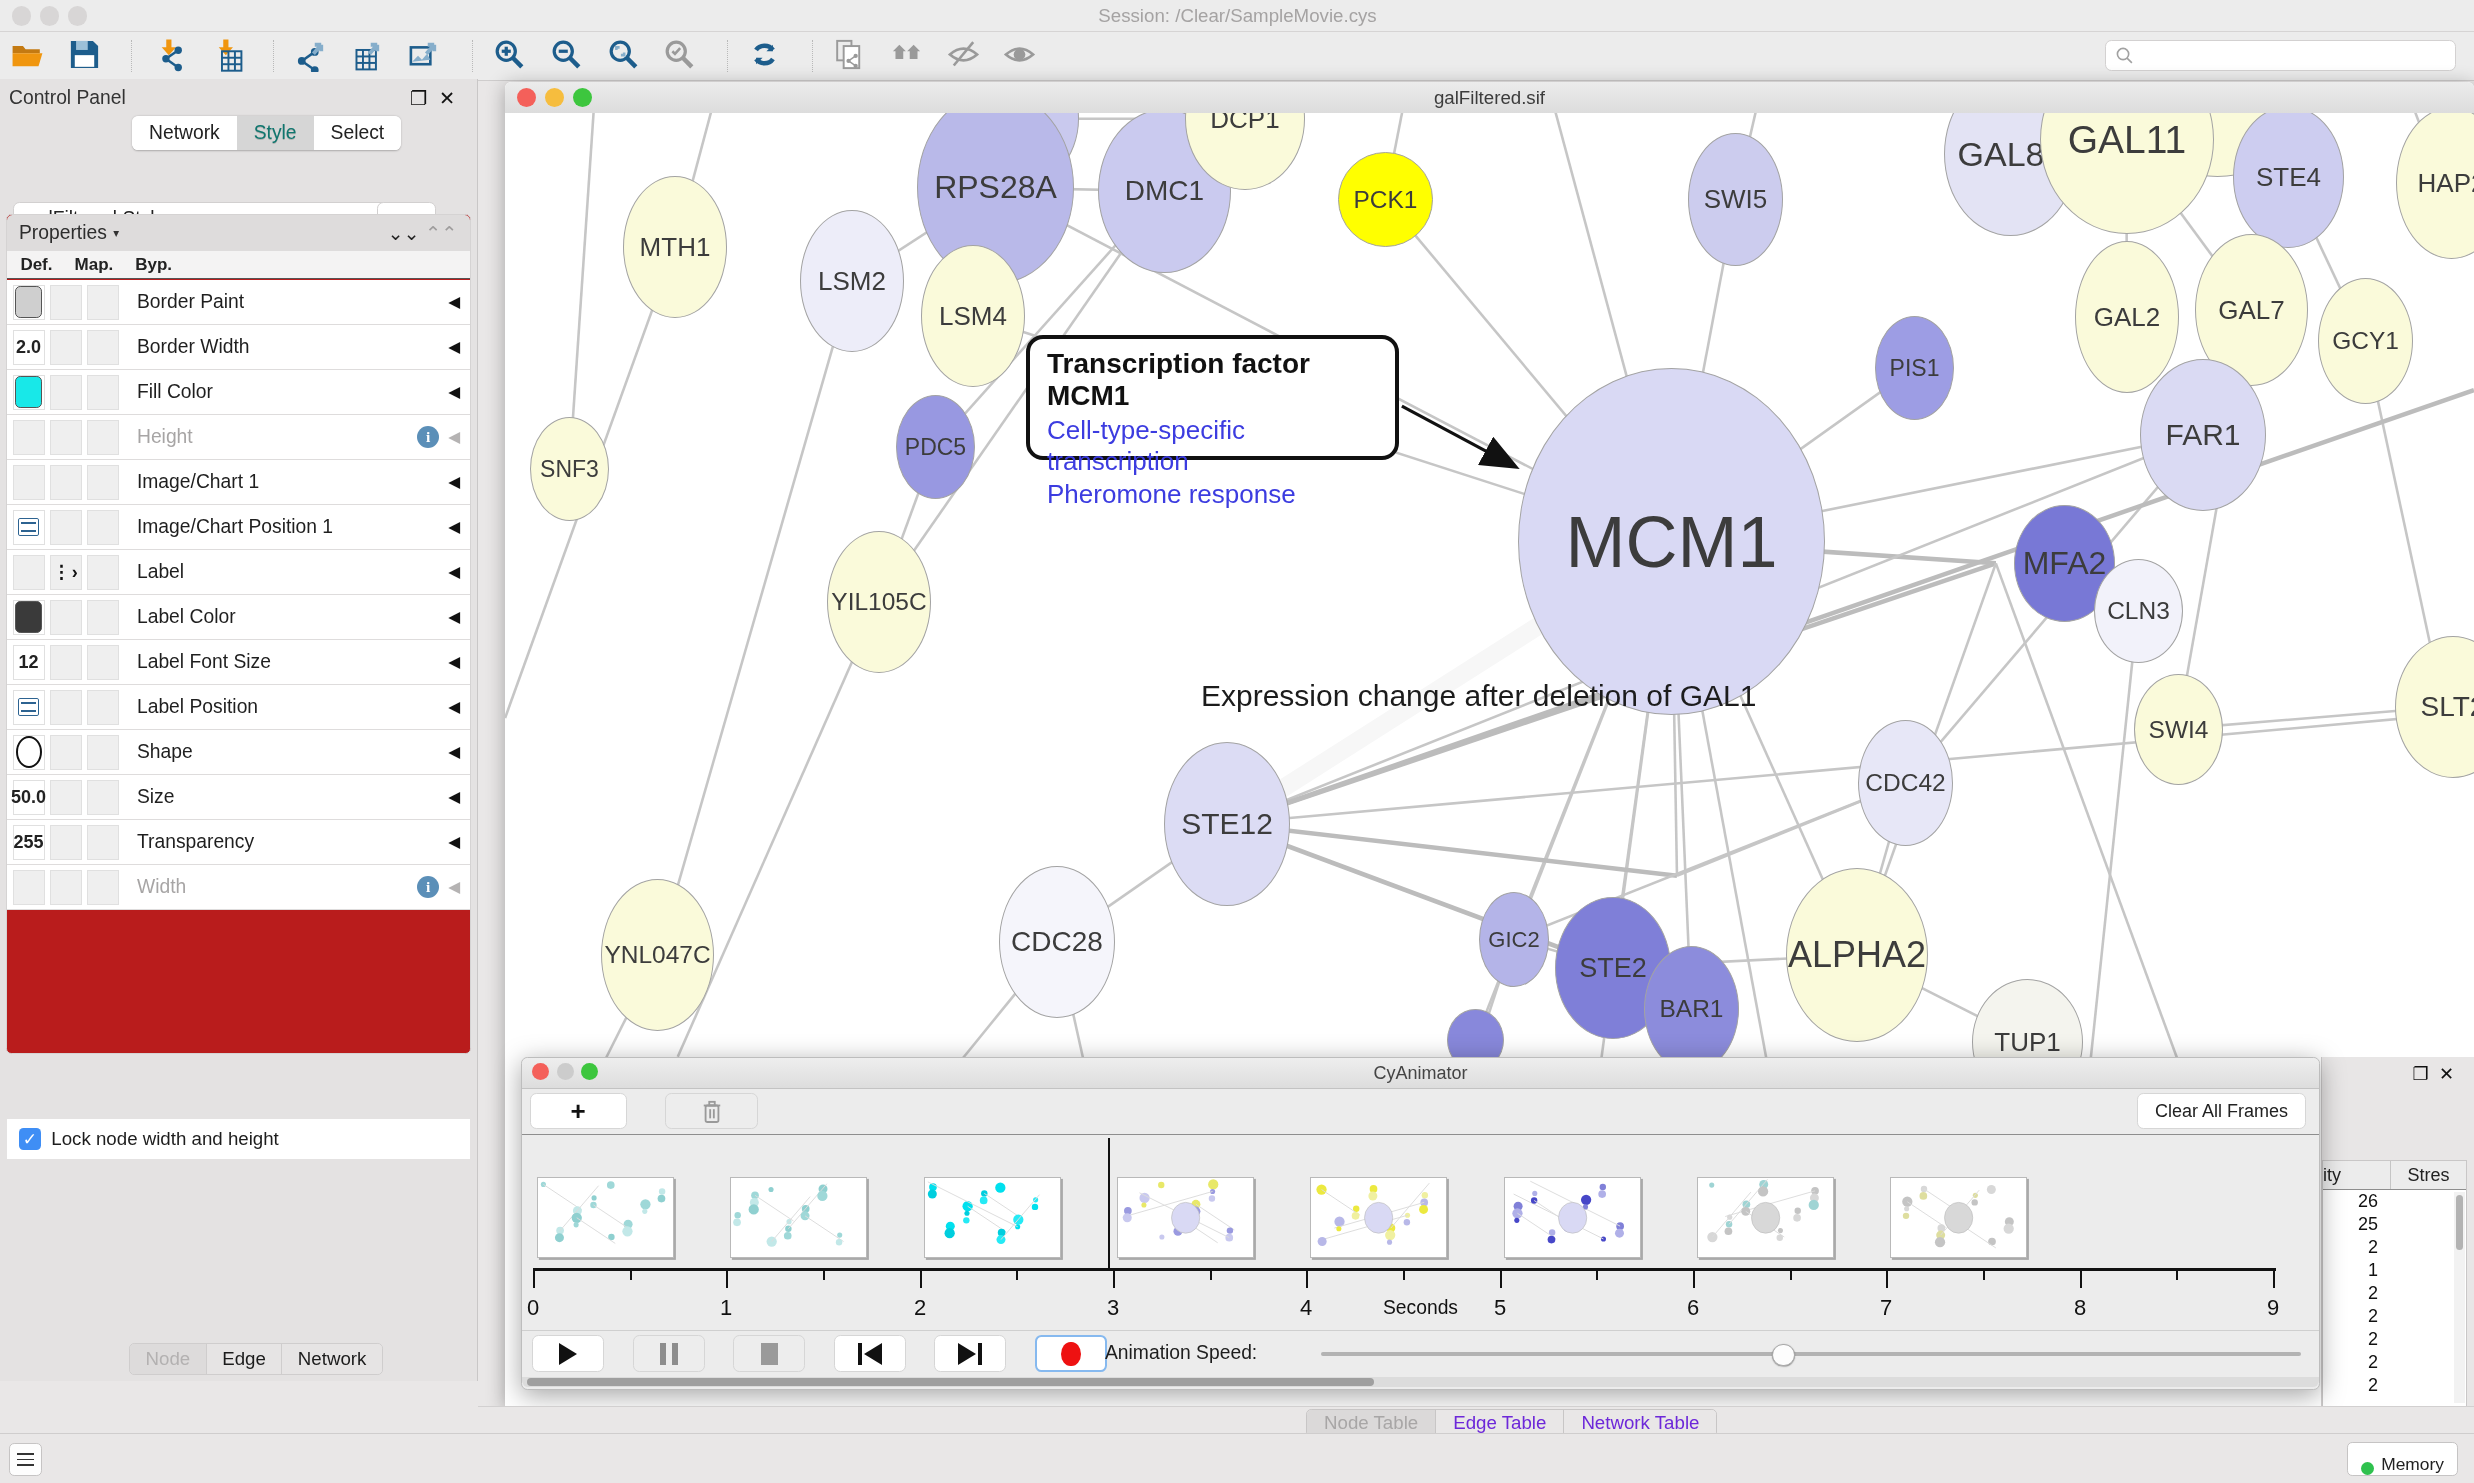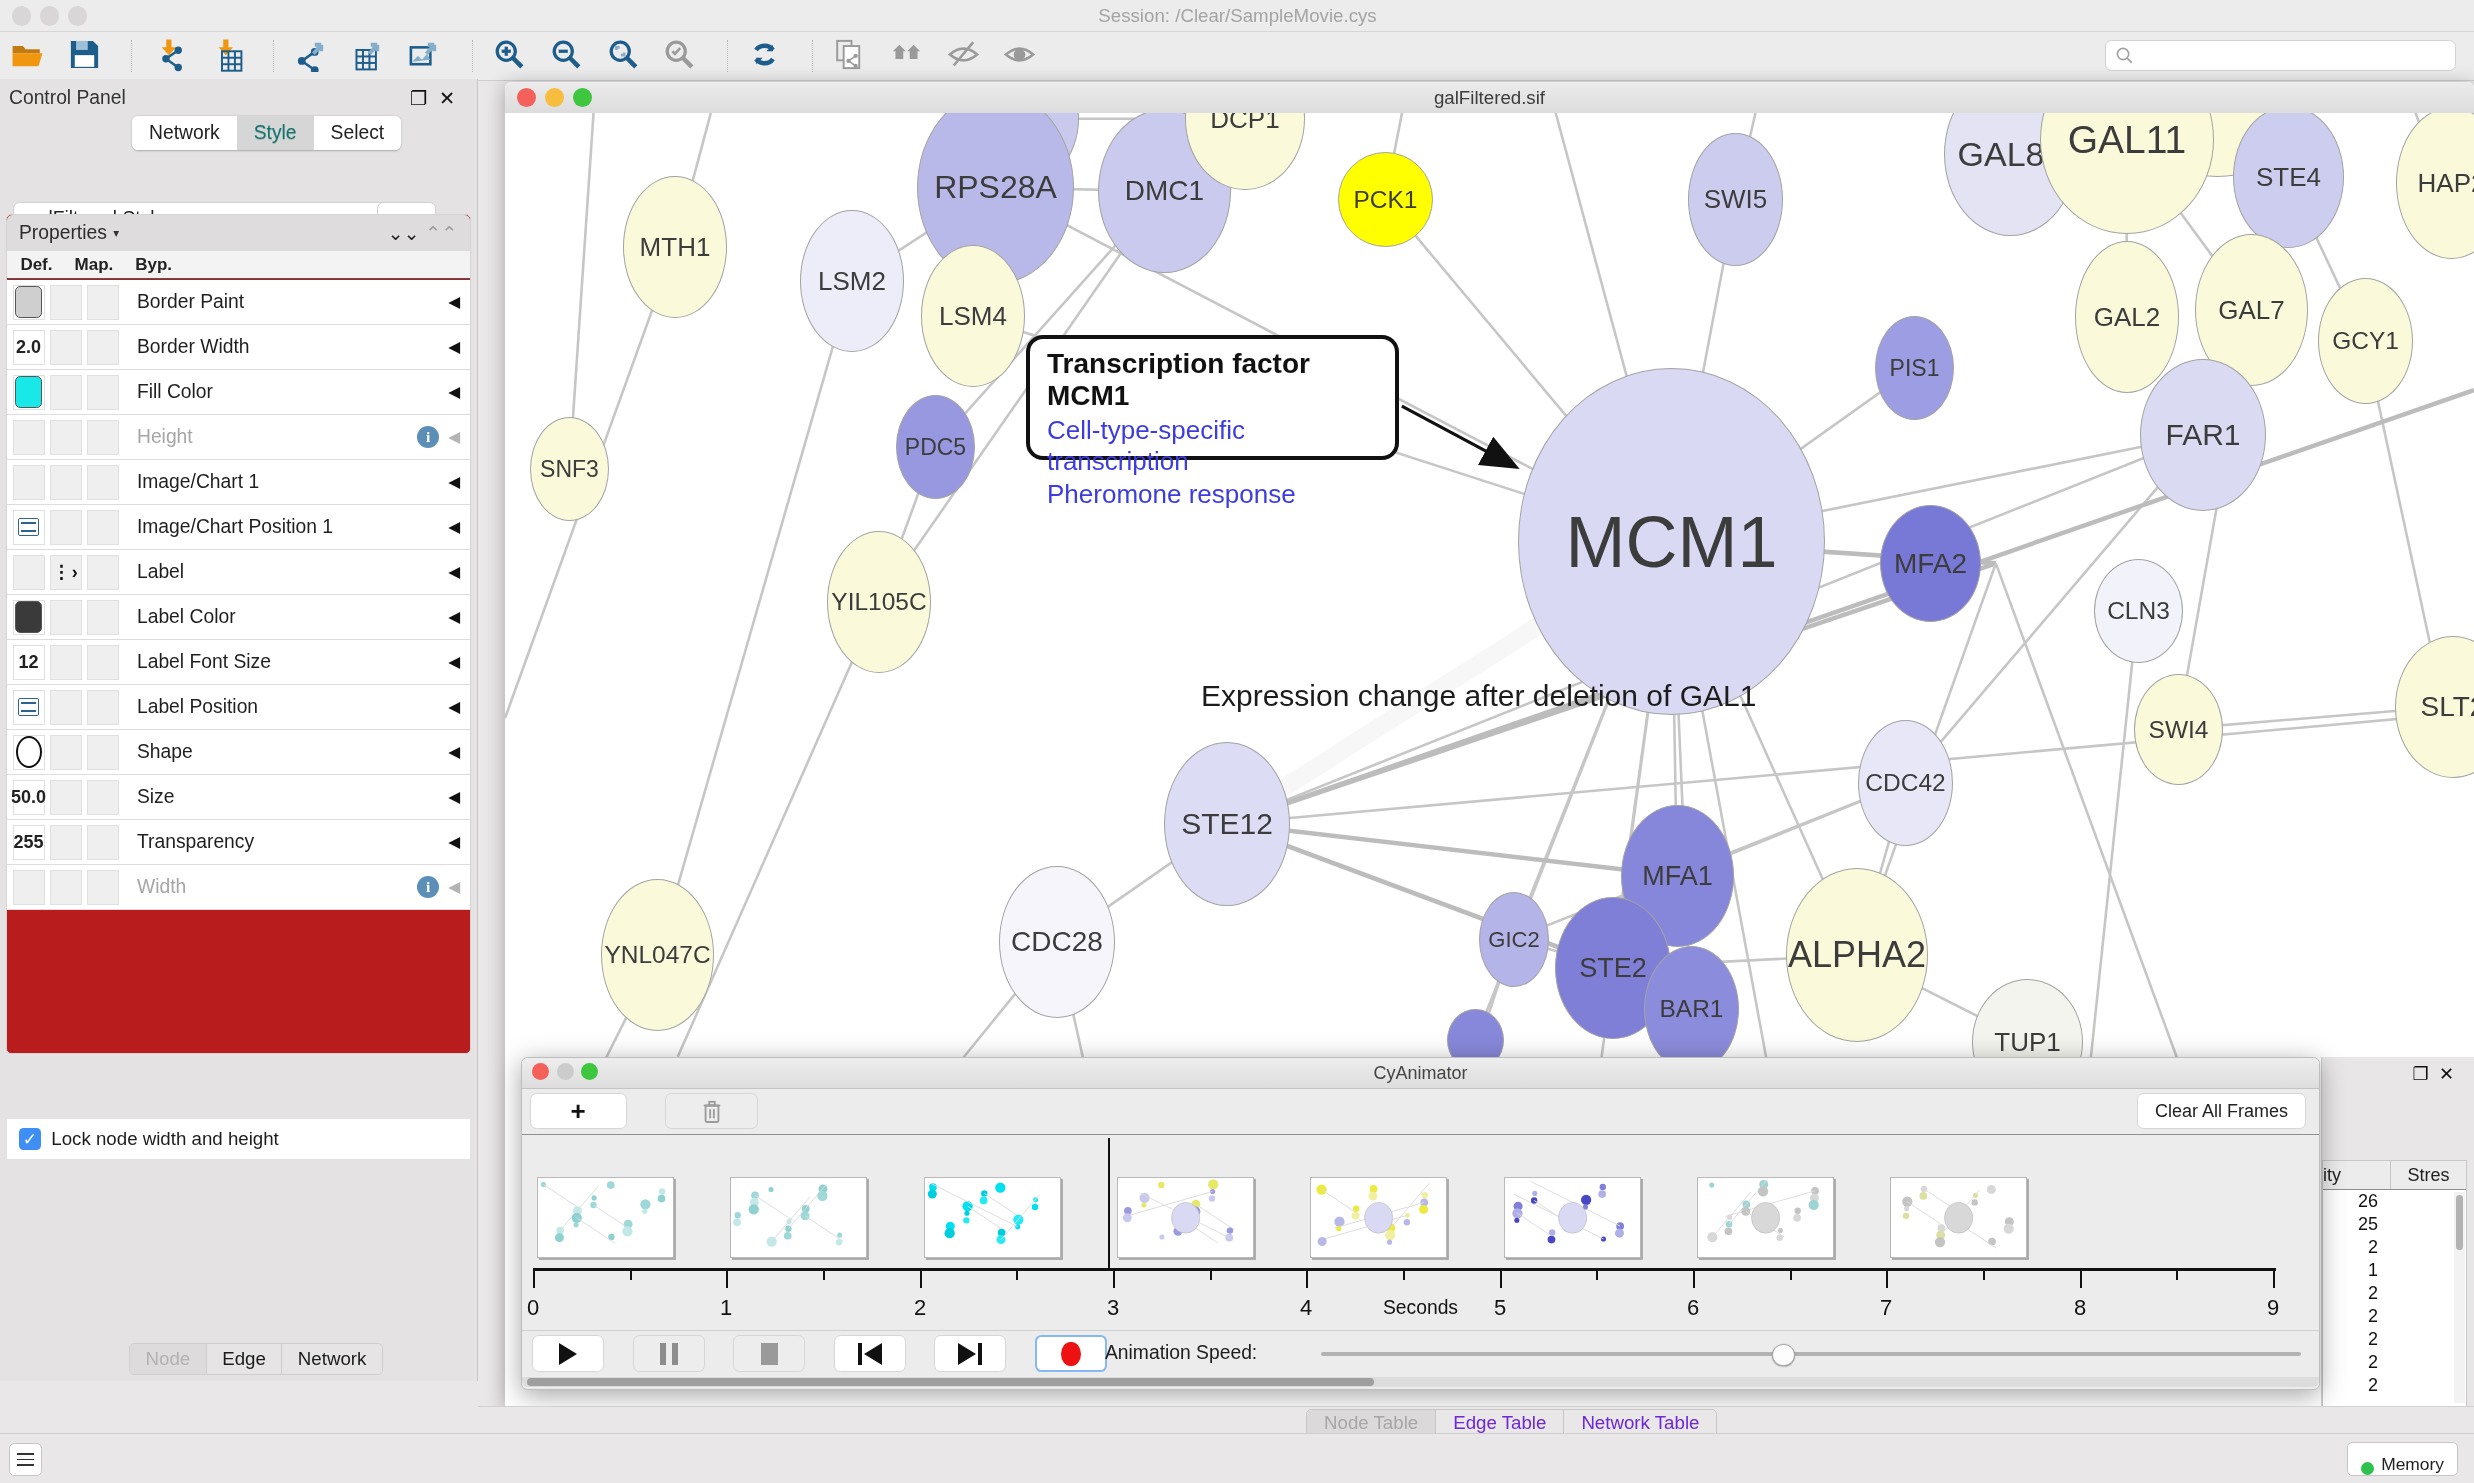--- a/index.html
+++ b/index.html
@@ -572,31 +572,30 @@
       <div class="node" style="left: 1728px; top: -7px; width: 111px; height: 142px; background: rgb(205, 205, 240); font-size: 26px;">STE4</div>
       <div class="node" style="left: 1891px; top: -5.8px; width: 111px; height: 152px; background: rgb(250, 250, 218); font-size: 26px;">HAP2</div>
       <div class="node" style="left: 1570px; top: 128px; width: 104px; height: 152px; background: rgb(250, 250, 218); font-size: 26px;">GAL2</div>
       <div class="node" style="left: 1690px; top: 121px; width: 113px; height: 152px; background: rgb(250, 250, 218); font-size: 26px;">GAL7</div>
       <div class="node" style="left: 1813px; top: 165px; width: 95px; height: 126px; background: rgb(250, 250, 218); font-size: 24.5px;">GCY1</div>
       <div class="node" style="left: 1370px; top: 203px; width: 79px; height: 104px; background: rgb(157, 157, 228); font-size: 23px;">PIS1</div>
       <div class="node" style="left: 1635px; top: 246px; width: 126px; height: 152px; background: rgb(218, 218, 243); font-size: 30px;">FAR1</div>
       <div class="node" style="left: 25px; top: 304px; width: 79px; height: 104px; background: rgb(250, 250, 218); font-size: 23px;">SNF3</div>
       <div class="node" style="left: 391px; top: 282px; width: 79px; height: 104px; background: rgb(152, 152, 225); font-size: 23px;">PDC5</div>
       <div class="node" style="left: 1013px; top: 255px; width: 307px; height: 347px; background: rgb(217, 217, 244); font-size: 72px;">MCM1</div>
-      <div class="node" style="left: 1375px; top: 392px; width: 101px; height: 117px; background: rgb(120, 120, 214); font-size: 28px;">MFA2</div>
+      <div class="node" style="left: 1509px; top: 392px; width: 101px; height: 117px; background: rgb(120, 120, 214); font-size: 32px;">MFA2</div>
       <div class="node" style="left: 1589px; top: 446px; width: 89px; height: 104px; background: rgb(242, 242, 250); font-size: 24.5px;">CLN3</div>
       <div class="node" style="left: 322px; top: 418px; width: 104px; height: 142px; background: rgb(250, 250, 218); font-size: 24.5px;">YIL105C</div>
       <div class="node" style="left: 1629px; top: 561px; width: 89px; height: 111px; background: rgb(250, 250, 218); font-size: 24.5px;">SWI4</div>
       <div class="node" style="left: 1890px; top: 523px; width: 116px; height: 142px; background: rgb(250, 250, 218); font-size: 28px;">SLT2</div>
       <div class="node" style="left: 1353px; top: 607px; width: 95px; height: 126px; background: rgb(231, 231, 247); font-size: 24.5px;">CDC42</div>
       <div class="node" style="left: 659px; top: 629px; width: 126px; height: 164px; background: rgb(220, 220, 244); font-size: 30px;">STE12</div>
       <div class="node" style="left: 494px; top: 753px; width: 116px; height: 152px; background: rgb(245, 245, 251); font-size: 28px;">CDC28</div>
       <div class="node" style="left: 96px; top: 766px; width: 113px; height: 152px; background: rgb(250, 250, 218); font-size: 24.5px;">YNL047C</div>
       <div class="node" style="left: 974px; top: 779px; width: 70px; height: 95px; background: rgb(180, 180, 232); font-size: 22px;">GIC2</div>
-      <div class="node" style="left: 1116px; top: 692px; width: 113px; height: 142px; background: rgb(134, 134, 218); font-size: 27px;">MFA1</div>
       <div class="node" style="left: 1050px; top: 784px; width: 116px; height: 142px; background: rgb(127, 127, 216); font-size: 27px;">STE2</div>
       <div class="node" style="left: 1139px; top: 833px; width: 95px; height: 126px; background: rgb(140, 140, 220); font-size: 24.5px;">BAR1</div>
       <div class="node" style="left: 1281px; top: 755px; width: 142px; height: 174px; background: rgb(250, 250, 218); font-size: 36px;">ALPHA2</div>
       <div class="node" style="left: 1467px; top: 866px; width: 111px; height: 126px; background: rgb(244, 244, 238); font-size: 26px;">TUP1</div>
       <div class="node" style="left: 942px; top: 896px; width: 57px; height: 62px; background: rgb(136, 136, 219); font-size: 19.3px;"></div>
       <div class="annot">
       <div class="t">Transcription factor MCM1</div>
       <div class="lnk">Cell-type-specific transcription</div>
       <div class="lnk">Pheromone response</div>
     </div>

